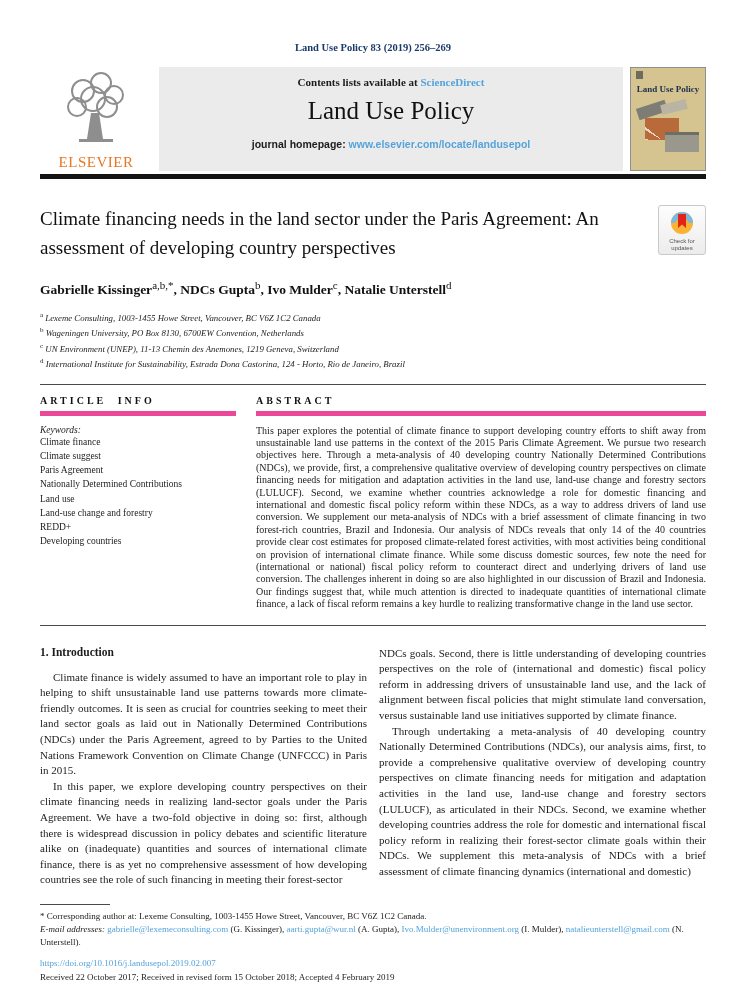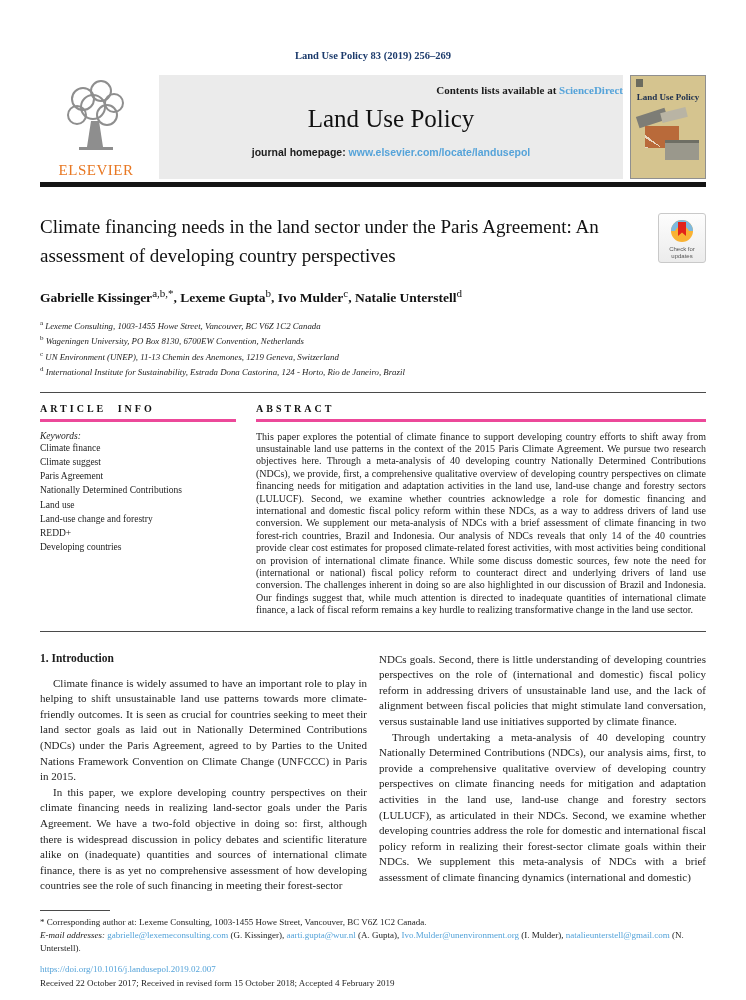--- a/index.html
+++ b/index.html
@@ -1,31 +1,31 @@
 <!DOCTYPE html>
 <html><head>
 <meta charset="utf-8">
 <style>
   * { margin:0; padding:0; box-sizing:border-box; }
   html,body { background:#ffffff; }
   .page {
-    width:746px; height:978px; margin:12px auto; background:#fff;
+    width:746px; height:978px; margin:4px auto; background:#fff;
     font-family:"Liberation Serif", serif; color:#1c1c1c; position:relative;
     overflow:hidden;
   }
 
   
   .citation { text-align:center; padding-top:38px; font-size:10.5px; color:#1b3a6b; font-weight:bold; }
 
   
   .masthead { display:flex; margin:14px 40px 0 40px; gap:7px; height:104px; }
   .logo-box { width:112px; display:flex; flex-direction:column; align-items:center; justify-content:flex-start; padding-top:2px; }
   .elsevier-word { font-family:"Liberation Serif", serif; color:#e87722; font-size:15px; letter-spacing:0.5px; margin-top:1px; }
   .mast-center { flex:1; background:#ebebeb; text-align:center; padding-top:9px; }
-  .contents-line { font-size:11px; font-weight:bold;text-align:right; }
+  .contents-line { font-size:11px; font-weight:bold; }
   .link { color:#55a3d9; text-decoration:none; }
   .journal-title { font-size:25px; margin-top:9px; color:#111; }
   .homepage-line { font-family:"Liberation Sans", sans-serif; font-size:10.5px; font-weight:bold; margin-top:13px; }
   .cover-box { width:76px; background:#d5c48f; border:1px solid #8f8f8f; position:relative; overflow:hidden; }
   .cover-minilogo { position:absolute; top:3px; left:5px; width:7px; height:8px; background:#6b6b5e; }
   .cover-title { position:absolute; top:16px; left:0; right:0; text-align:center; font-size:9px; font-weight:bold; color:#20324f; }
   .cover-shape-a { position:absolute; top:36px; left:6px; width:30px; height:12px; background:#7d7d76; transform:rotate(-18deg); }
   .cover-shape-b { position:absolute; top:34px; left:30px; width:26px; height:10px; background:#b9b4a4; transform:rotate(-14deg); }
   .cover-shape-c { position:absolute; top:50px; left:14px; width:34px; height:22px; background:#b96a3a;
     background-image:conic-gradient(from 200deg at 50% 100%, #b96a3a 0 8%, #e8d8c2 8% 10%, #b96a3a 10% 18%, #e8d8c2 18% 20%, #b96a3a 20% 28%, #e8d8c2 28% 30%, #b96a3a 30% 100%); }
@@ -44,21 +44,21 @@
   .authors sup { font-size:11px; font-weight:normal; }
   .affiliations { margin:12px 40px 0 40px; font-size:8.8px; font-style:italic; line-height:1.55; }
   .affiliations sup { font-style:normal; font-size:7px; }
 
   .rule { border:none; border-top:1px solid #4a4a4a; margin:12px 40px 0 40px; }
 
   
   .info-abs { display:flex; margin:10px 40px 0 40px; gap:20px; }
   .info-col { width:196px; flex:0 0 auto; }
   .abs-col { flex:1; }
-  .sec-head { font-size:10px; font-weight:bold; letter-spacing:3px; word-spacing:6px; padding-bottom:5px; border-bottom:3px solid #ec4899; margin-bottom:9px; color:#111; }
+  .sec-head { font-size:10px; font-weight:bold; letter-spacing:3px; word-spacing:6px; padding-bottom:5px; border-bottom:5px solid #ec4899; margin-bottom:9px; color:#111; }
   .kw-label { font-size:9.5px; font-style:italic; }
   .kw { font-size:9.5px; line-height:1.5; }
   .abstract-text { font-size:10px; line-height:1.24; text-align:justify; }
 
   .section-rule { border:none; border-top:1px solid #4a4a4a; margin:14px 40px 0 40px; }
 
   
   .intro { display:flex; margin:20px 40px 0 40px; gap:12px; }
   .col { flex:1; }
   .intro h2 { font-size:11.5px; font-weight:bold; margin-bottom:12px; }
@@ -135,21 +135,21 @@
         <span>updates</span>
       </div>
     </div>
   </div>
 
   <div class="authors">
     
   
       <span><span>Gabrielle Kissinger</span><sup>a,b,*</sup><span>, </span></span>
     
-      <span><span>Lexeme Gupta</span><sup>b</sup><span>, </span></span>
+      <span><span>NDCs Gupta</span><sup>b</sup><span>, </span></span>
     
       <span><span>Ivo Mulder</span><sup>c</sup><span>, </span></span>
     
       <span><span>Natalie Unterstell</span><sup>d</sup><span></span></span>
     </div>
 
   <div class="affiliations">
 
       <div><sup>a</sup><span> Lexeme Consulting, 1003-1455 Howe Street, Vancouver, BC V6Z 1C2 Canada</span></div>
 

